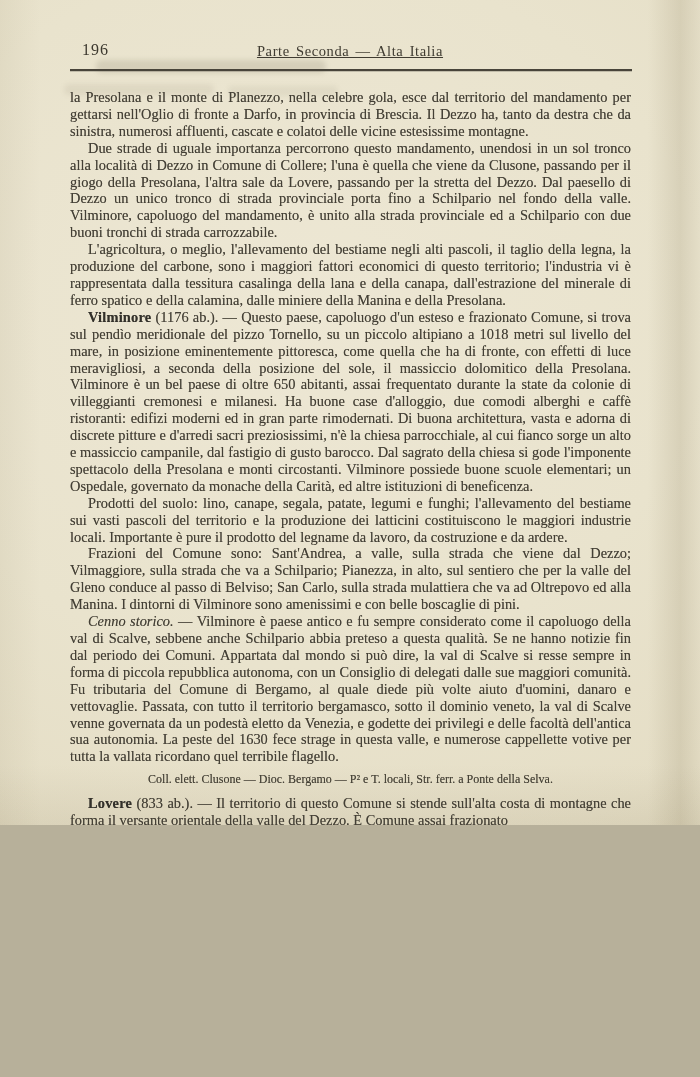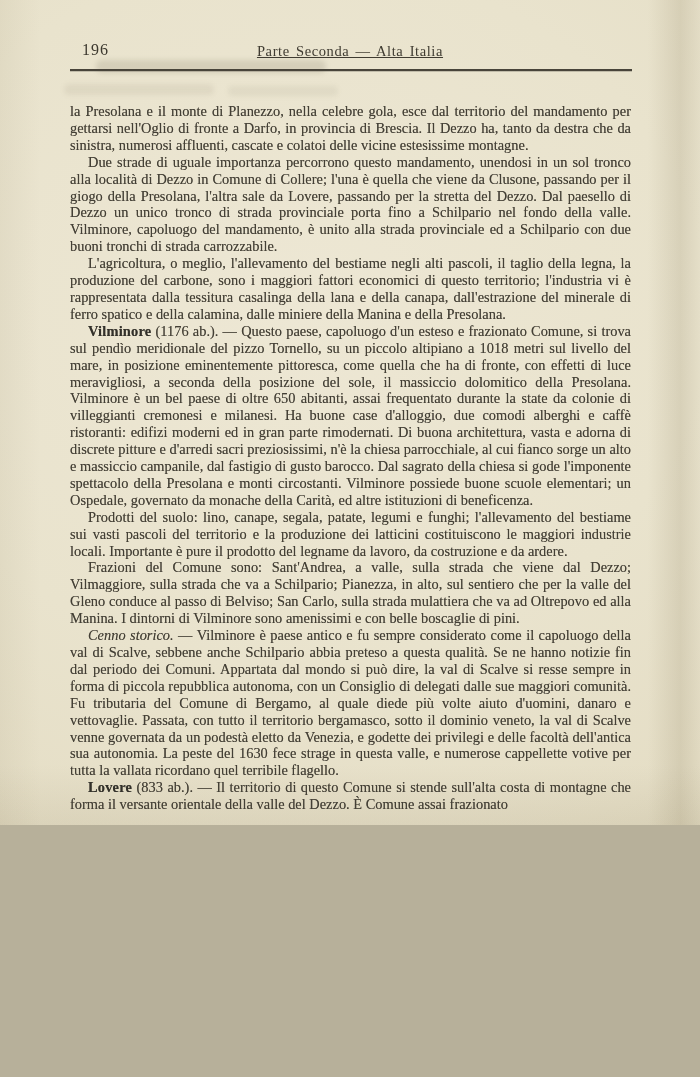--- a/index.html
+++ b/index.html
@@ -65,21 +65,21 @@
     background: rgba(88,78,56,0.14);
     border-radius: 6px;
     filter: blur(2.5px);
     pointer-events: none;
   }
   .smudge-1 { left: 96px;  top: 60px; width: 230px; height: 13px; }
   .smudge-2 { left: 64px;  top: 84px; width: 150px; height: 11px; background: rgba(88,78,56,0.08); }
   .smudge-3 { left: 228px; top: 86px; width: 110px; height: 10px; background: rgba(88,78,56,0.07); }
   .text-column {
     position: absolute;
-    left: 70px; top: 103px; width: 561px;
+    left: 70px; top: 89px; width: 561px;
   }
   .body-par {
     margin: 0;
     font-size: 14.4px;
     line-height: 16.9px;
     text-align: justify;
     color: #433f35;
     text-shadow: 0 0 0.5px rgba(60,55,45,0.55);
   }
   .body-par.indent { text-indent: 18px; }
@@ -111,15 +111,16 @@
   <div class="header-rule"></div>
 
   <div class="text-column">
       <p class="body-par">la Presolana e il monte di Planezzo, nella celebre gola, esce dal territorio del mandamento per gettarsi nell'Oglio di fronte a Darfo, in provincia di Brescia. Il Dezzo ha, tanto da destra che da sinistra, numerosi affluenti, cascate e colatoi delle vicine estesissime montagne.</p>
       <p class="body-par indent">Due strade di uguale importanza percorrono questo mandamento, unendosi in un sol tronco alla località di Dezzo in Comune di Collere; l'una è quella che viene da Clusone, passando per il giogo della Presolana, l'altra sale da Lovere, passando per la stretta del Dezzo. Dal paesello di Dezzo un unico tronco di strada provinciale porta fino a Schilpario nel fondo della valle. Vilminore, capoluogo del mandamento, è unito alla strada provinciale ed a Schilpario con due buoni tronchi di strada carrozzabile.</p>
       <p class="body-par indent">L'agricoltura, o meglio, l'allevamento del bestiame negli alti pascoli, il taglio della legna, la produzione del carbone, sono i maggiori fattori economici di questo territorio; l'industria vi è rappresentata dalla tessitura casalinga della lana e della canapa, dall'estrazione del minerale di ferro spatico e della calamina, dalle miniere della Manina e della Presolana.</p>
       <p class="body-par indent"><span class="bold">Vilminore</span> (1176 ab.). — Questo paese, capoluogo d'un esteso e frazionato Comune, si trova sul pendìo meridionale del pizzo Tornello, su un piccolo altipiano a 1018 metri sul livello del mare, in posizione eminentemente pittoresca, come quella che ha di fronte, con effetti di luce meravigliosi, a seconda della posizione del sole, il massiccio dolomitico della Presolana. Vilminore è un bel paese di oltre 650 abitanti, assai frequentato durante la state da colonie di villeggianti cremonesi e milanesi. Ha buone case d'alloggio, due comodi alberghi e caffè ristoranti: edifizi moderni ed in gran parte rimodernati. Di buona architettura, vasta e adorna di discrete pitture e d'arredi sacri preziosissimi, n'è la chiesa parrocchiale, al cui fianco sorge un alto e massiccio campanile, dal fastigio di gusto barocco. Dal sagrato della chiesa si gode l'imponente spettacolo della Presolana e monti circostanti. Vilminore possiede buone scuole elementari; un Ospedale, governato da monache della Carità, ed altre istituzioni di beneficenza.</p>
       <p class="body-par indent">Prodotti del suolo: lino, canape, segala, patate, legumi e funghi; l'allevamento del bestiame sui vasti pascoli del territorio e la produzione dei latticini costituiscono le maggiori industrie locali. Importante è pure il prodotto del legname da lavoro, da costruzione e da ardere.</p>
       <p class="body-par indent">Frazioni del Comune sono: Sant'Andrea, a valle, sulla strada che viene dal Dezzo; Vilmaggiore, sulla strada che va a Schilpario; Pianezza, in alto, sul sentiero che per la valle del Gleno conduce al passo di Belviso; San Carlo, sulla strada mulattiera che va ad Oltrepovo ed alla Manina. I dintorni di Vilminore sono amenissimi e con belle boscaglie di pini.</p>
       <p class="body-par indent"><span class="italic">Cenno storico.</span> — Vilminore è paese antico e fu sempre considerato come il capoluogo della val di Scalve, sebbene anche Schilpario abbia preteso a questa qualità. Se ne hanno notizie fin dal periodo dei Comuni. Appartata dal mondo si può dire, la val di Scalve si resse sempre in forma di piccola repubblica autonoma, con un Consiglio di delegati dalle sue maggiori comunità. Fu tributaria del Comune di Bergamo, al quale diede più volte aiuto d'uomini, danaro e vettovaglie. Passata, con tutto il territorio bergamasco, sotto il dominio veneto, la val di Scalve venne governata da un podestà eletto da Venezia, e godette dei privilegi e delle facoltà dell'antica sua autonomia. La peste del 1630 fece strage in questa valle, e numerose cappellette votive per tutta la vallata ricordano quel terribile flagello.</p>
+      <p class="footnote">Coll. elett. Clusone — Dioc. Bergamo — P² e T. locali, Str. ferr. a Ponte della Selva.</p>
       <p class="body-par indent"><span class="bold">Lovere</span> (833 ab.). — Il territorio di questo Comune si stende sull'alta costa di montagne che forma il versante orientale della valle del Dezzo. È Comune assai frazionato</p>
     </div>
 </div>
 
 </body></html>

